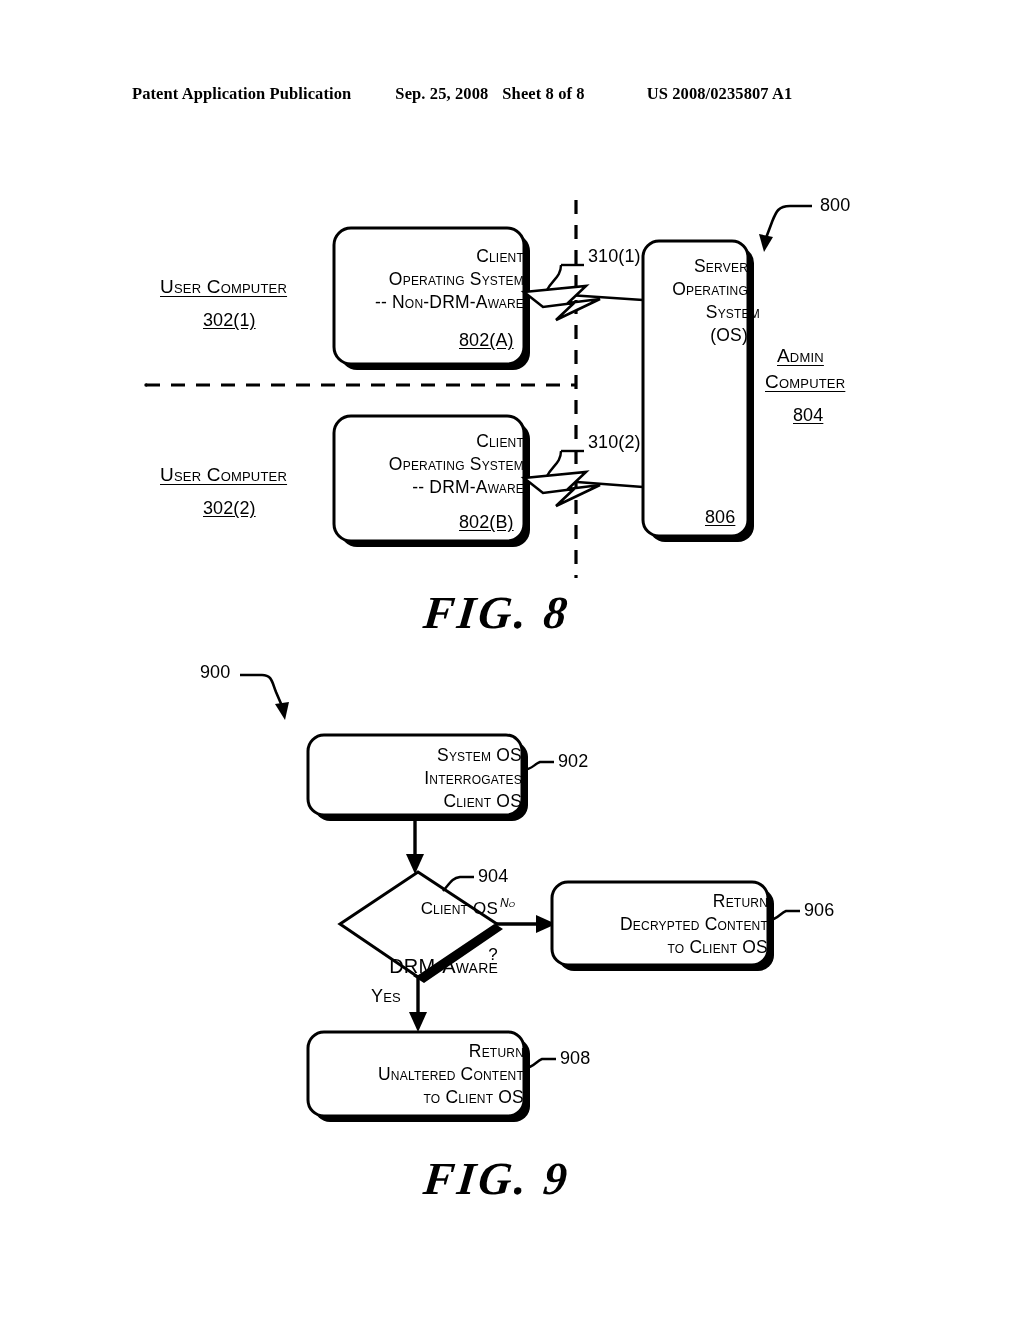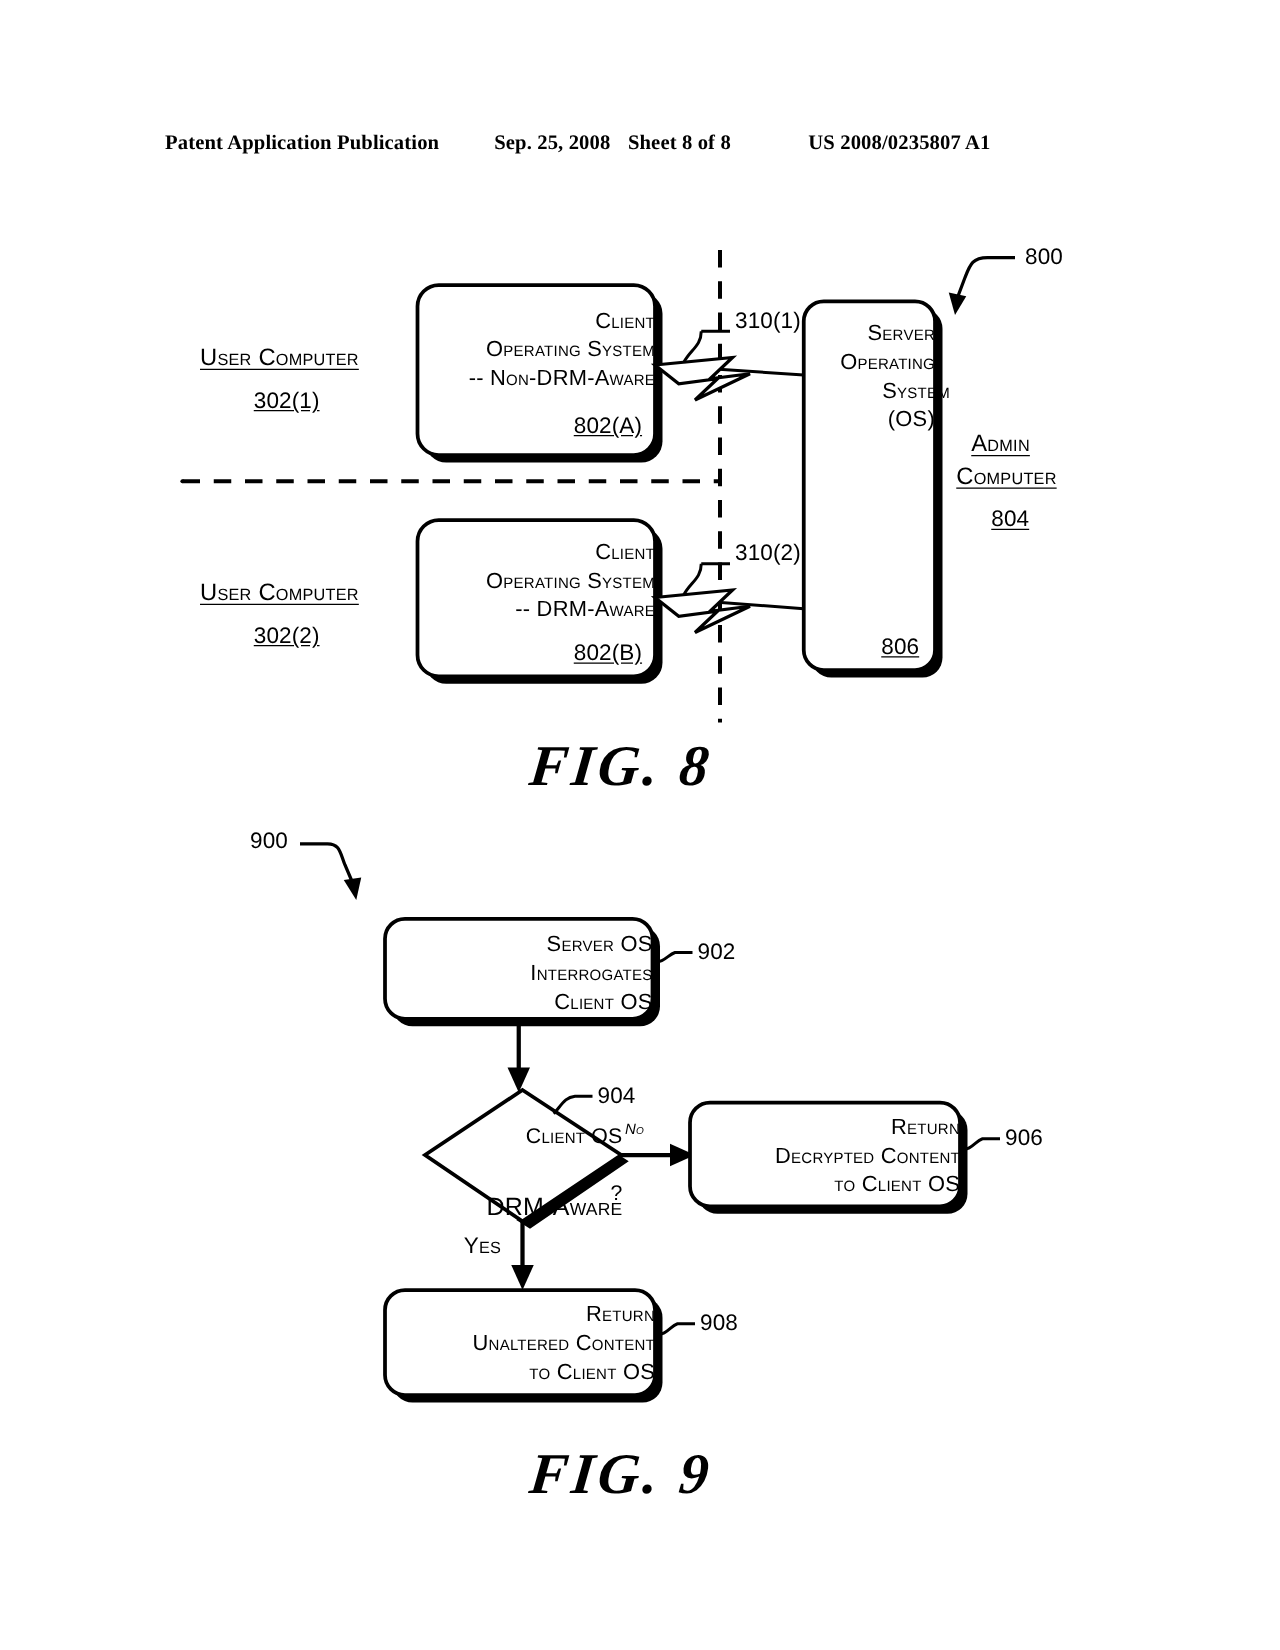--- a/index.html
+++ b/index.html
@@ -12,21 +12,21 @@
     height: 1320px;
     position: relative;
     font-family: "Liberation Sans", sans-serif;
     color: #000000;
     overflow: hidden;
   }
 
   
   .pub-header {
     position: absolute;
-    top: 104px;
+    top: 84px;
     left: 132px;
     width: 760px;
     height: 24px;
     font-family: "Liberation Serif", serif;
     font-weight: bold;
     font-size: 16.5px;
     letter-spacing: 0.1px;
     white-space: nowrap;
     display: flex;
     align-items: baseline;
@@ -216,21 +216,21 @@
 
 <div class="lbl ref" style="left:588px; top:246px;">310(1)</div>
 <div class="lbl ref" style="left:588px; top:432px;">310(2)</div>
 
 <div class="lbl ref" style="left:820px; top:195px;">800</div>
 
 <div class="figcap" style="left:424px; top:586px;">FIG. 8</div>
 
 <div class="lbl ref" style="left:200px; top:662px;">900</div>
 
-<div class="lbl sc-box" style="left:308px; top:744px; width:214px;">Server OS</div>
+<div class="lbl sc-box" style="left:308px; top:744px; width:214px;">System OS</div>
 <div class="lbl sc-box" style="left:308px; top:767px; width:214px;">Interrogates</div>
 <div class="lbl sc-box" style="left:308px; top:790px; width:214px;">Client OS</div>
 <div class="lbl ref" style="left:558px; top:751px;">902</div>
 
 <div class="lbl sc-box" style="left:338px; top:898px; width:160px; font-size:17px;">Client OS</div>
 <div class="lbl sc-box" style="left:338px; top:953px; width:160px; font-size:20px;">DRM-Aware</div>
 <div class="lbl sc-box" style="left:338px; top:944px; width:160px; font-size:17px;">?</div>
 <div class="lbl ref" style="left:478px; top:866px;">904</div>
 
 <div class="lbl sc-box" style="left:500px; top:896px; font-size:12px;font-style:italic;">No</div>

